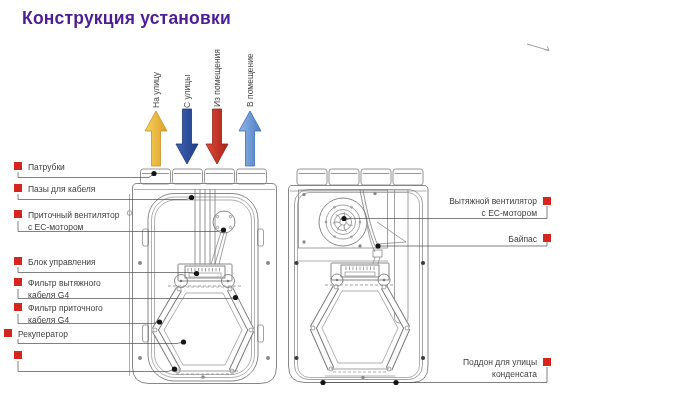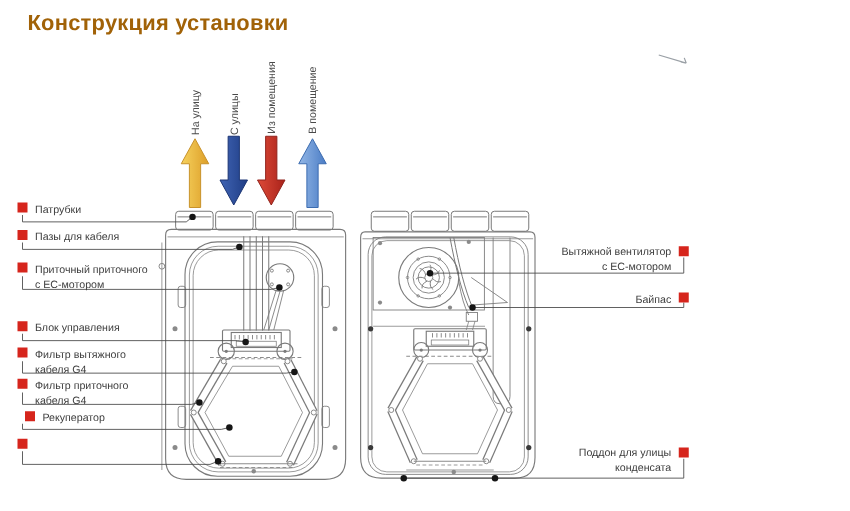--- a/index.html
+++ b/index.html
@@ -2,21 +2,21 @@
 <html><head>
 <meta charset="utf-8">
 <style>
   html,body{margin:0;padding:0;}
   .stage{
     position:relative; width:680px; height:409px; background:#ffffff;
     font-family:"Liberation Sans", sans-serif; overflow:hidden;
   }
   .title{
     position:absolute; left:22px; top:8px; margin:0;
-    font-size:17.5px; font-weight:bold; color:#a16207; letter-spacing:0.2px;
+    font-size:17.5px; font-weight:bold; color:#4c1d95; letter-spacing:0.2px;
   }
   svg.diagram{position:absolute; left:0; top:0;}
   .vlabel{
     position:absolute; height:10px; line-height:10px; white-space:nowrap;
     font-size:8.5px; color:#4a4a4a;
     transform:rotate(-90deg); transform-origin:0 0;
   }
   .lbl{
     position:absolute; display:flex; align-items:flex-start;
     font-size:8.5px; line-height:12px; color:#3d3d3d;
@@ -324,35 +324,35 @@
   <div class="lbl left" style="left:14px; top:160.5px;text-align:right;">
     <span class="sq"></span>
     <span class="txt">Патрубки</span>
   </div>
   <div class="lbl left" style="left:14px; top:182.5px;">
     <span class="sq"></span>
     <span class="txt">Пазы для кабеля</span>
   </div>
   <div class="lbl left" style="left:14px; top:208.5px;">
     <span class="sq"></span>
-    <span class="txt" style="width:92px;">Приточный приточного с ЕС-мотором</span>
+    <span class="txt" style="width:92px;">Приточный вентилятор с ЕС-мотором</span>
   </div>
   <div class="lbl left" style="left:14px; top:255.5px;">
     <span class="sq"></span>
     <span class="txt">Блок управления</span>
   </div>
   <div class="lbl left" style="left:14px; top:276.5px;">
     <span class="sq"></span>
     <span class="txt" style="width:84px;">Фильтр вытяжного кабеля G4</span>
   </div>
   <div class="lbl left" style="left:14px; top:301.5px;">
     <span class="sq"></span>
     <span class="txt" style="width:84px;">Фильтр приточного кабеля G4</span>
   </div>
-  <div class="lbl left" style="left:20px; top:327.5px;">
+  <div class="lbl left" style="left:4px; top:327.5px;">
     <span class="sq"></span>
     <span class="txt">Рекуператор</span>
   </div>
   <div class="lbl left" style="left:14px; top:349.5px;">
     <span class="sq"></span>
   </div>
 
   <div class="lbl right" style="right:129px; top:195px;">
     <span class="txt" style="width:90px;margin-left:36px;">Вытяжной вентилятор с ЕС-мотором</span>
     <span class="sq"></span>

